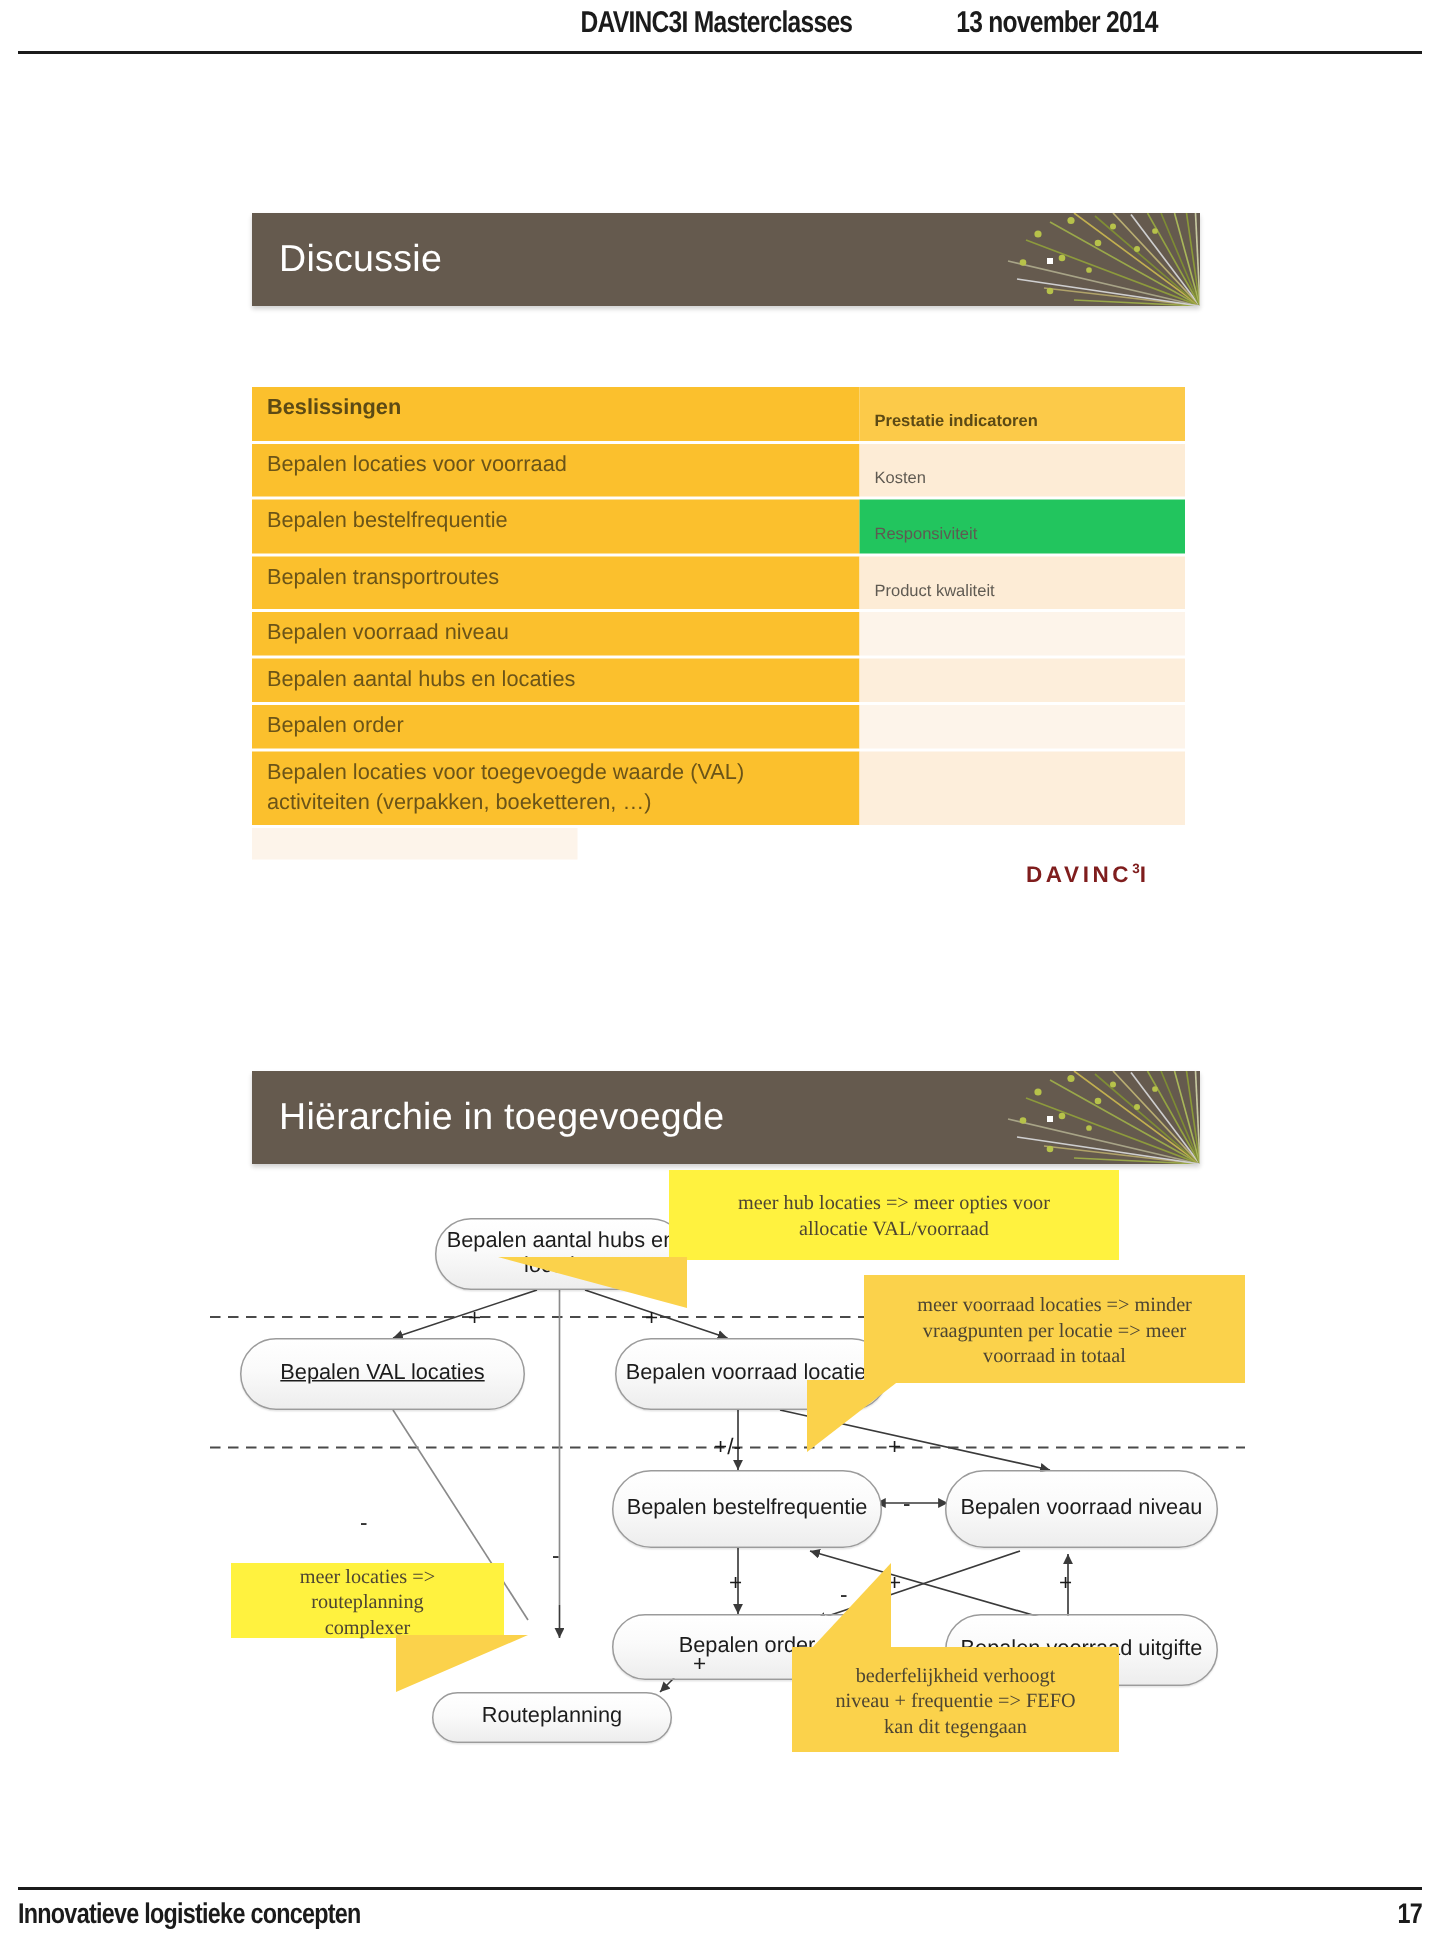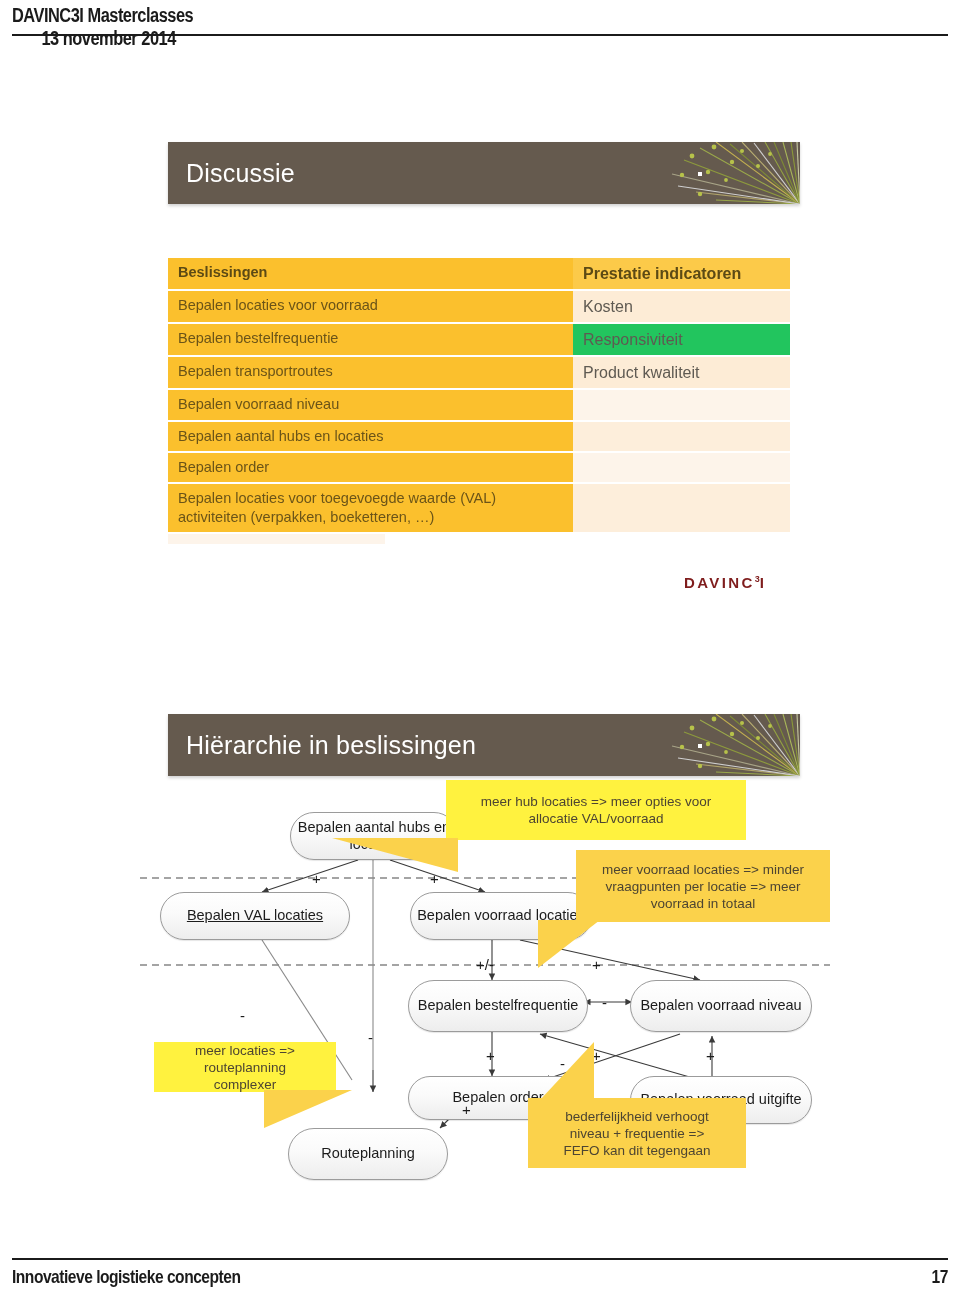--- a/index.html
+++ b/index.html
@@ -6,22 +6,22 @@
   html,body{margin:0;padding:0;background:#ffffff;}
   body{
     width:960px;height:1296px;position:relative;overflow:hidden;
     font-family:"Liberation Sans","DejaVu Sans",sans-serif;
     color:#231f20;
   }
 
   
   .page-header{
     position:absolute;left:0;top:0;width:784px;height:42px;
-    display:flex;align-items:flex-start;justify-content:flex-start;
-    padding:4px 12px 0 12px;box-sizing:border-box;flex-direction:column;
+    display:flex;align-items:flex-start;justify-content:flex-end;
+    padding:4px 12px 0 12px;box-sizing:border-box;
   }
   .page-header .hdr-txt{
     font-size:20px;font-weight:700;letter-spacing:-0.6px;
     color:#1b1b1b;white-space:nowrap;
     transform:scaleX(0.82);transform-origin:left top;
   }
   .page-header .hdr-txt.right{transform-origin:right top;}
   .hdr-rule{
     position:absolute;left:12px;top:34px;width:936px;height:2px;background:#1b1b1b;
   }
@@ -58,21 +58,21 @@
     width:405px;box-sizing:border-box;
     background:#fbc02d;color:#6b5418;
     padding:5px 8px 5px 10px;font-size:14.5px;line-height:1.32;
   }
   .drow.head .dcell-l,.drow.head .dcell-r{font-weight:700;color:#5c4a15;}
   .drow.head .dcell-l{background:#fbc02d;}
   .drow.head .dcell-r{background:#fcca49;}
   .dcell-r{
     width:217px;box-sizing:border-box;
     background:#fdecd6;color:#5f5a52;
-    padding:5px 8px 5px 10px;font-size:16px;line-height:1.32;
+    padding:16px 8px 5px 10px;font-size:11px;line-height:1.32;
   }
   .dcell-r.alt{background:#22c55e;}
   .dcell-r.empty{background:#fdeedb;}
   .dcell-r.empty.alt{background:#fdf4ea;}
   .small-note{font-size:11.5px;}
 
   .davinci-logo{
     position:absolute;left:684px;top:574px;
     font-size:15px;letter-spacing:2.4px;color:#7f1d1d;font-weight:600;
     user-select:none;
@@ -92,20 +92,21 @@
     box-shadow:0 1px 1px rgba(0,0,0,.10);
     padding:0 6px;
   }
 
   .callout{
     position:absolute;box-sizing:border-box;
     background:#fff23f;color:#4d4532;
     font-size:13.5px;line-height:1.26;text-align:center;
     display:flex;align-items:center;justify-content:center;
     padding:6px 24px;
+    font-family:Liberation Serif, serif;
   }
   .callout.gold{background:#fbd24b;}
   .tail{position:absolute;width:0;height:0;}
 
   .sign{
     position:absolute;font-size:15px;color:#1c1c1c;
     font-family:"Liberation Sans",sans-serif;line-height:1;
   }
 </style>
 </head>
@@ -196,21 +197,21 @@
   </div>
 
   <div class="drow">
     <div class="dcell-r empty alt"></div>
   </div>
 </div>
 
 <div class="davinci-logo"><span>DAVINC</span><sup>3</sup><span>I</span></div>
 
 <div class="slide-title" style="top:714px;">
-  <div class="t-text">Hiërarchie in beslissingen</div>
+  <div class="t-text">Hiërarchie in toegevoegde</div>
   <svg class="burst" viewBox="0 0 130 62" preserveAspectRatio="none">
     <g stroke-width="1.1" fill="none">
       <line x1="130" y1="62" x2="2" y2="32" stroke="#a8a487"></line>
       <line x1="130" y1="62" x2="14" y2="18" stroke="#8d9a3d"></line>
       <line x1="130" y1="62" x2="30" y2="6" stroke="#9aa84a"></line>
       <line x1="130" y1="62" x2="46" y2="0" stroke="#c2b050"></line>
       <line x1="130" y1="62" x2="60" y2="2" stroke="#7f8d35"></line>
       <line x1="130" y1="62" x2="72" y2="0" stroke="#b9ae72"></line>
       <line x1="130" y1="62" x2="84" y2="1" stroke="#cfcfd0"></line>
       <line x1="130" y1="62" x2="95" y2="0" stroke="#94a342"></line>
@@ -300,21 +301,21 @@
   </div>
 
   <div class="node" style="left:268px;top:296px;width:180px;height:44px;">
     <span>Bepalen order</span>
   </div>
 
   <div class="node" style="left:490px;top:296px;width:182px;height:48px;">
     <span>Bepalen voorraad uitgifte</span>
   </div>
 
-  <div class="node" style="left:148px;top:348px;width:160px;height:52px;">
+  <div class="node" style="left:148px;top:348px;width:160px;height:34px;">
     <span>Routeplanning</span>
   </div>
 
   <div class="sign" style="left:172px;top:91px;">+</div>
   <div class="sign" style="left:290px;top:91px;">+</div>
   <div class="sign" style="left:336px;top:177px;">+/-</div>
   <div class="sign" style="left:452px;top:177px;">+</div>
   <div class="sign" style="left:100px;top:228px;">-</div>
   <div class="sign" style="left:228px;top:250px;">-</div>
   <div class="sign" style="left:462px;top:215px;">-</div>

